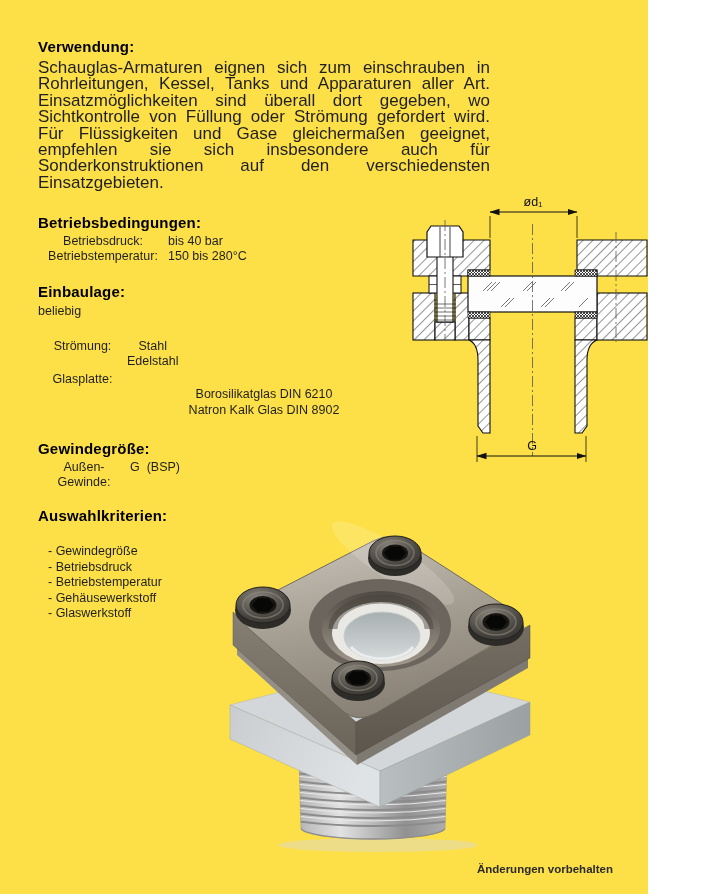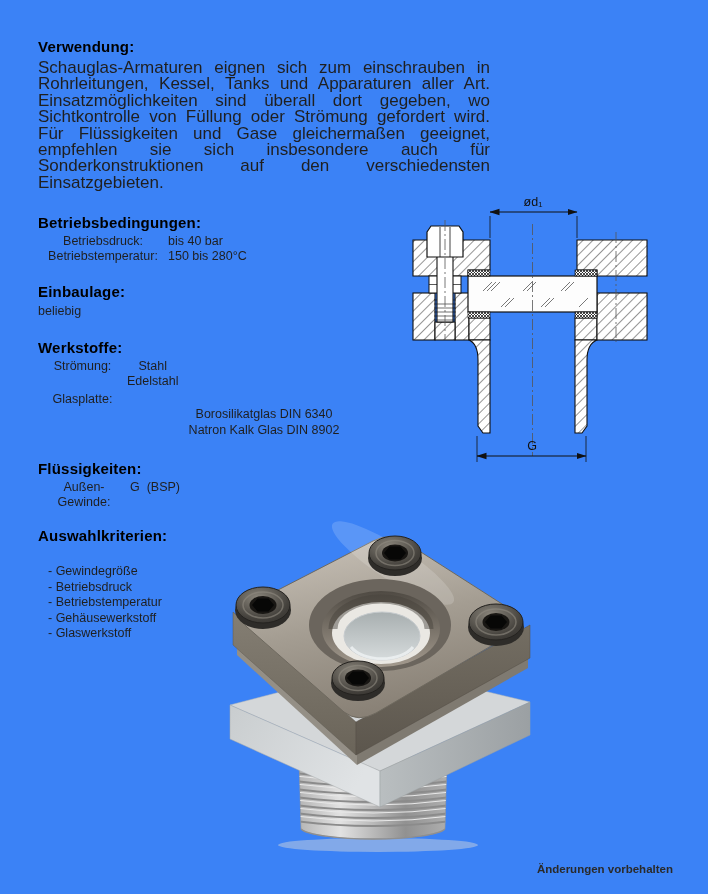--- a/index.html
+++ b/index.html
@@ -1,17 +1,17 @@
 <!DOCTYPE html>
 <html><head>
 <meta charset="utf-8">
 <style>
   html,body { margin:0; padding:0; background:#fff; }
   .page {
-    position:relative; width:708px; height:894px; background:#3b82f6;
+    position:relative; width:648px; height:894px; background:#fde047;
     font-family:"Liberation Sans", sans-serif; color:#1f1f1f; overflow:hidden;
   }
   .text-col { position:absolute; left:38px; top:38px; width:452px; }
   h3.sec { margin:0; font-size:15px; font-weight:bold; color:#000; letter-spacing:0.2px; }
   p.bodytext { margin:5px 0 0 0; font-size:17px; line-height:16.4px; text-align:justify; }
   .sec-betrieb   { margin-top:23px; }
   .sec-einbau    { margin-top:18px; }
   .sec-werkstoff { margin-top:20px; }
   .sec-anschluss { margin-top:22px; }
   .sec-auswahl   { margin-top:17px; }
@@ -57,41 +57,40 @@
         </div>
       </div>
     </section>
 
     <section class="sec-einbau">
       <h3 class="sec">Einbaulage:</h3>
       <div class="plainv">beliebig</div>
     </section>
 
     <section class="sec-werkstoff">
-      <h3 class="sec">Werkstoffe:</h3>
       <div class="rows">
         <div class="kv2">
           <span class="k">Strömung:</span>
           <span class="vals">
             <div>Stahl</div>
             <div>Edelstahl</div>
           </span>
         </div>
         <div class="kv2 grp2">
           <span class="k">Glasplatte:</span>
           <span class="vals">
-            <div>Borosilikatglas DIN 6340</div>
+            <div>Borosilikatglas DIN 6210</div>
             <div>Natron Kalk Glas DIN 8902</div>
           </span>
         </div>
       </div>
     </section>
 
     <section class="sec-anschluss">
-      <h3 class="sec">Flüssigkeiten:</h3>
+      <h3 class="sec">Gewindegröße:</h3>
       <div class="kv2 rows">
         <span class="k" style="width:92px">Außen-Gewinde:</span>
         <span class="v pre">G  (BSP)</span>
       </div>
     </section>
 
     <section class="sec-auswahl">
       <h3 class="sec">Auswahlkriterien:</h3>
       <div class="critlist">
         <div class="crit">- Gewindegröße</div>

